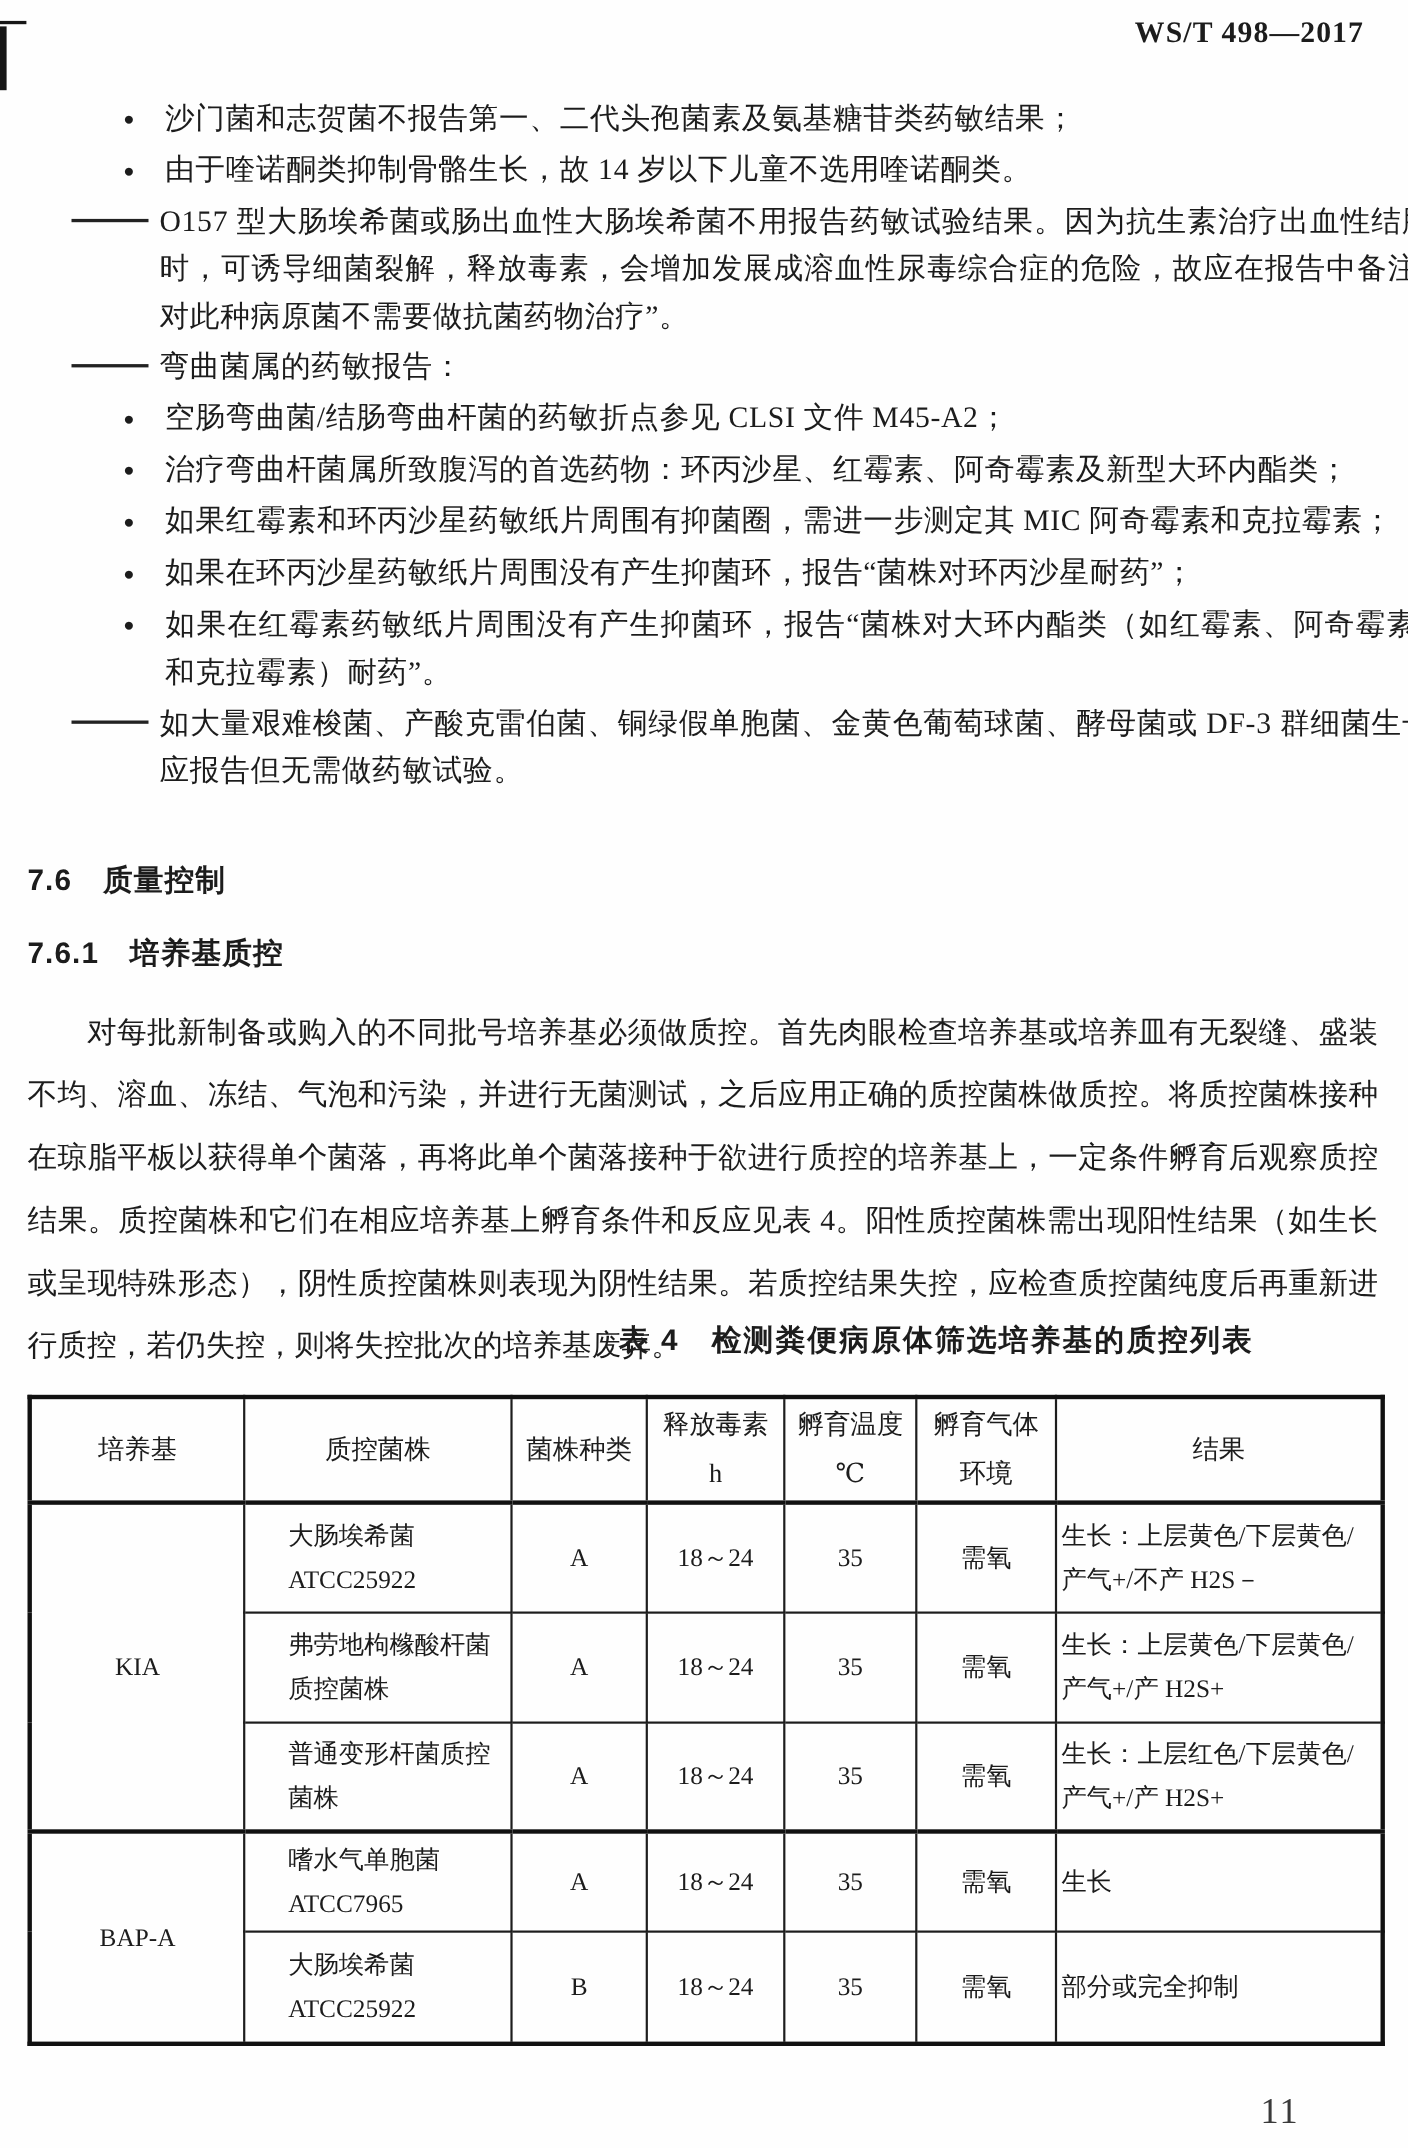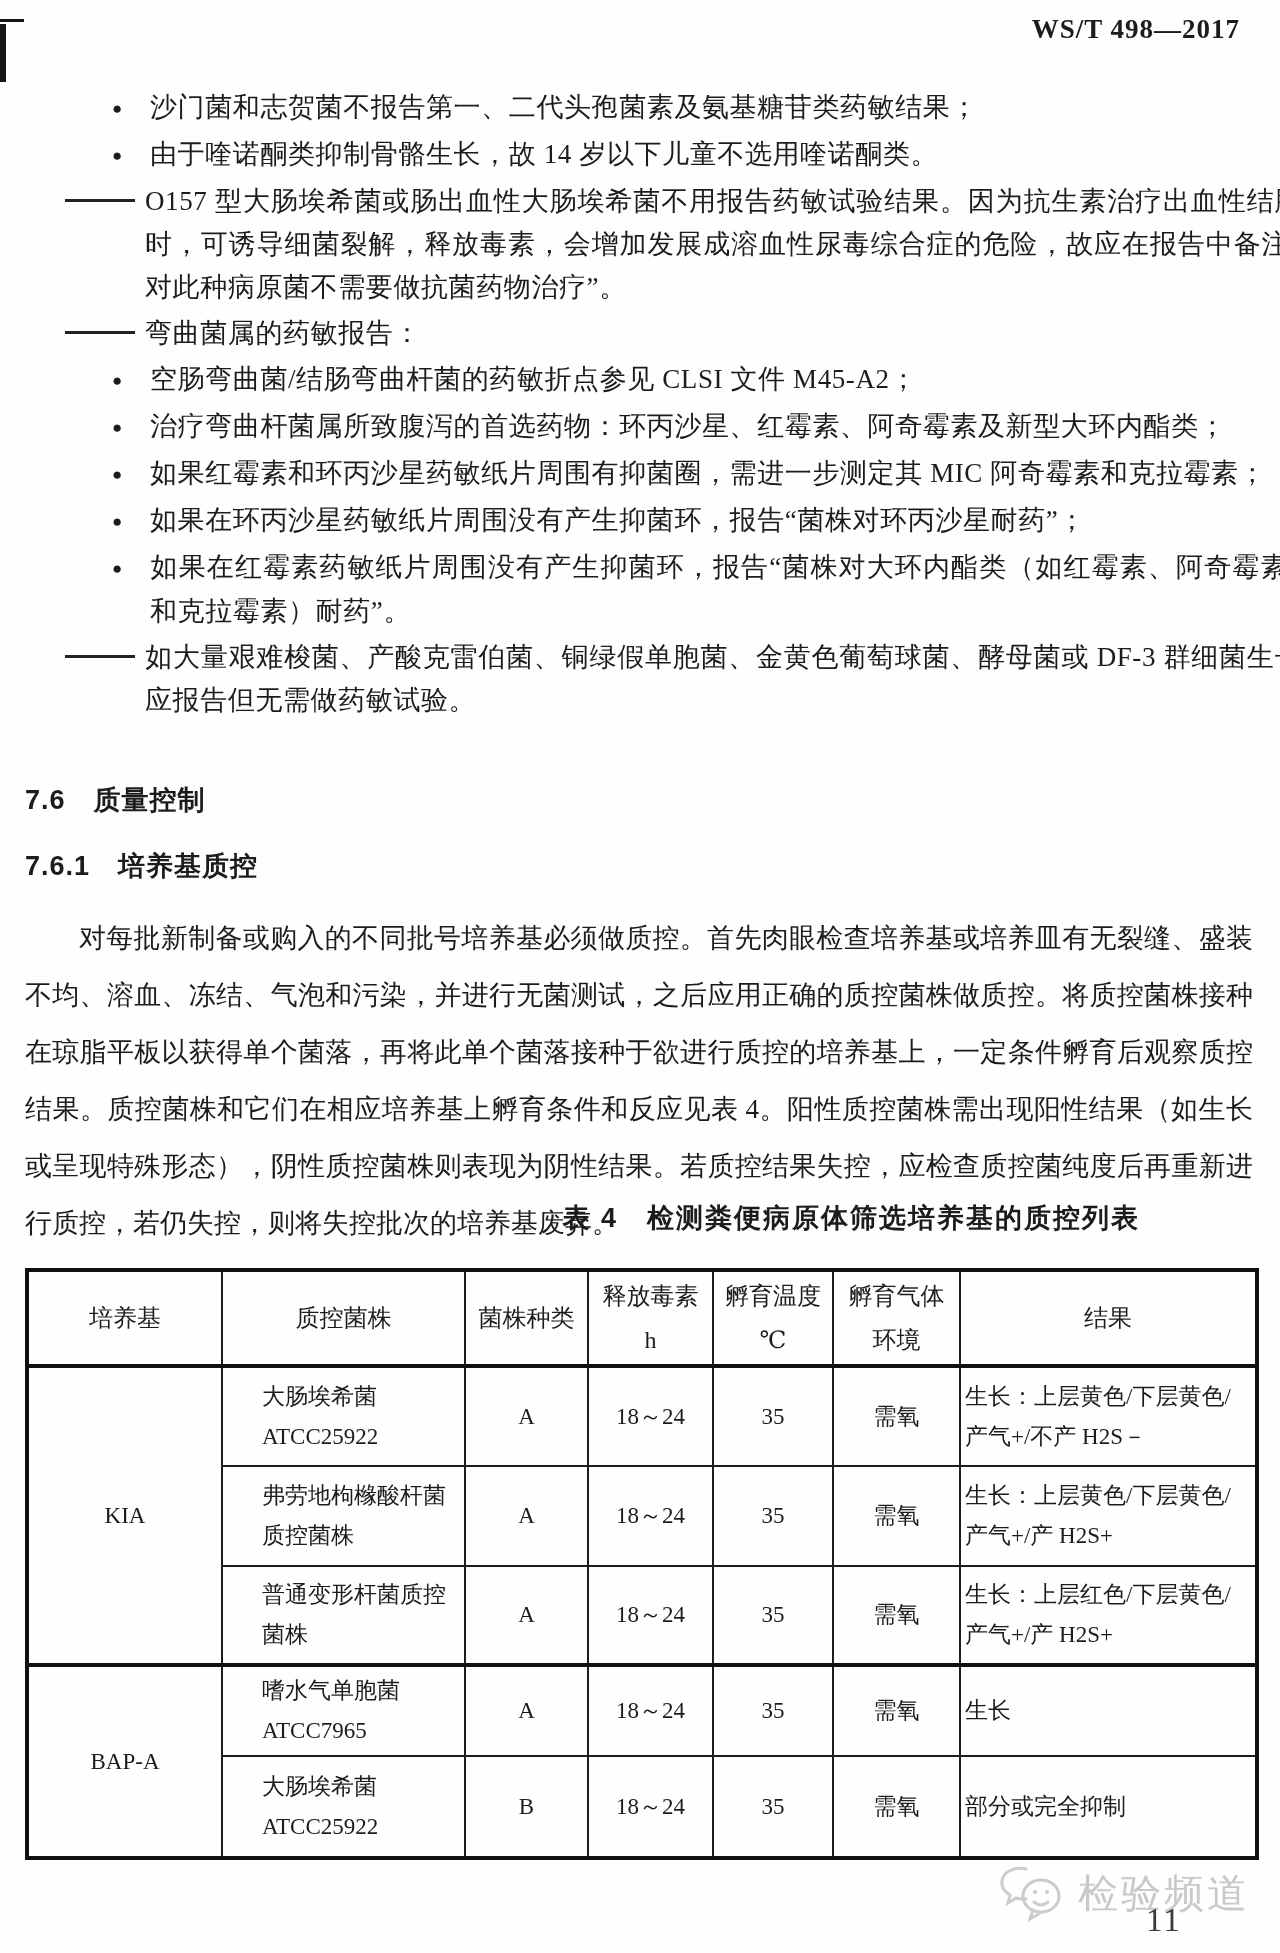--- a/index.html
+++ b/index.html
@@ -211,29 +211,16 @@
           <td>B</td>
           <td>18～24</td>
           <td>35</td>
           <td>需氧</td>
           <td class="result">部分或完全抑制</td>
         </tr>
       </tbody>
     </table>
   </div>
 
-  <div class="watermark">
-    <svg width="74" height="62" viewBox="0 0 74 62">
-      <g fill="none" stroke="#cccccc" stroke-width="3" stroke-linecap="round">
-        <path d="M30 7 C19 4 7 10 6 19 c-1 6 3 11 8 14 l-2 8 8 -5 c3 1 7 1.5 10 1"></path>
-        <ellipse cx="45" cy="34" rx="18" ry="16"></ellipse>
-        <path d="M37 48 l-3 9 10 -6"></path>
-        <path d="M38 40 q7 6 14 0"></path>
-      </g>
-      <circle cx="39" cy="30" r="2" fill="#cccccc"></circle>
-      <circle cx="51" cy="30" r="2" fill="#cccccc"></circle>
-    </svg>
-    <span class="watermark-text">检验频道</span>
-  </div>
 
   <div class="page-number">11</div>
 
 </div>
 
 </body></html>

